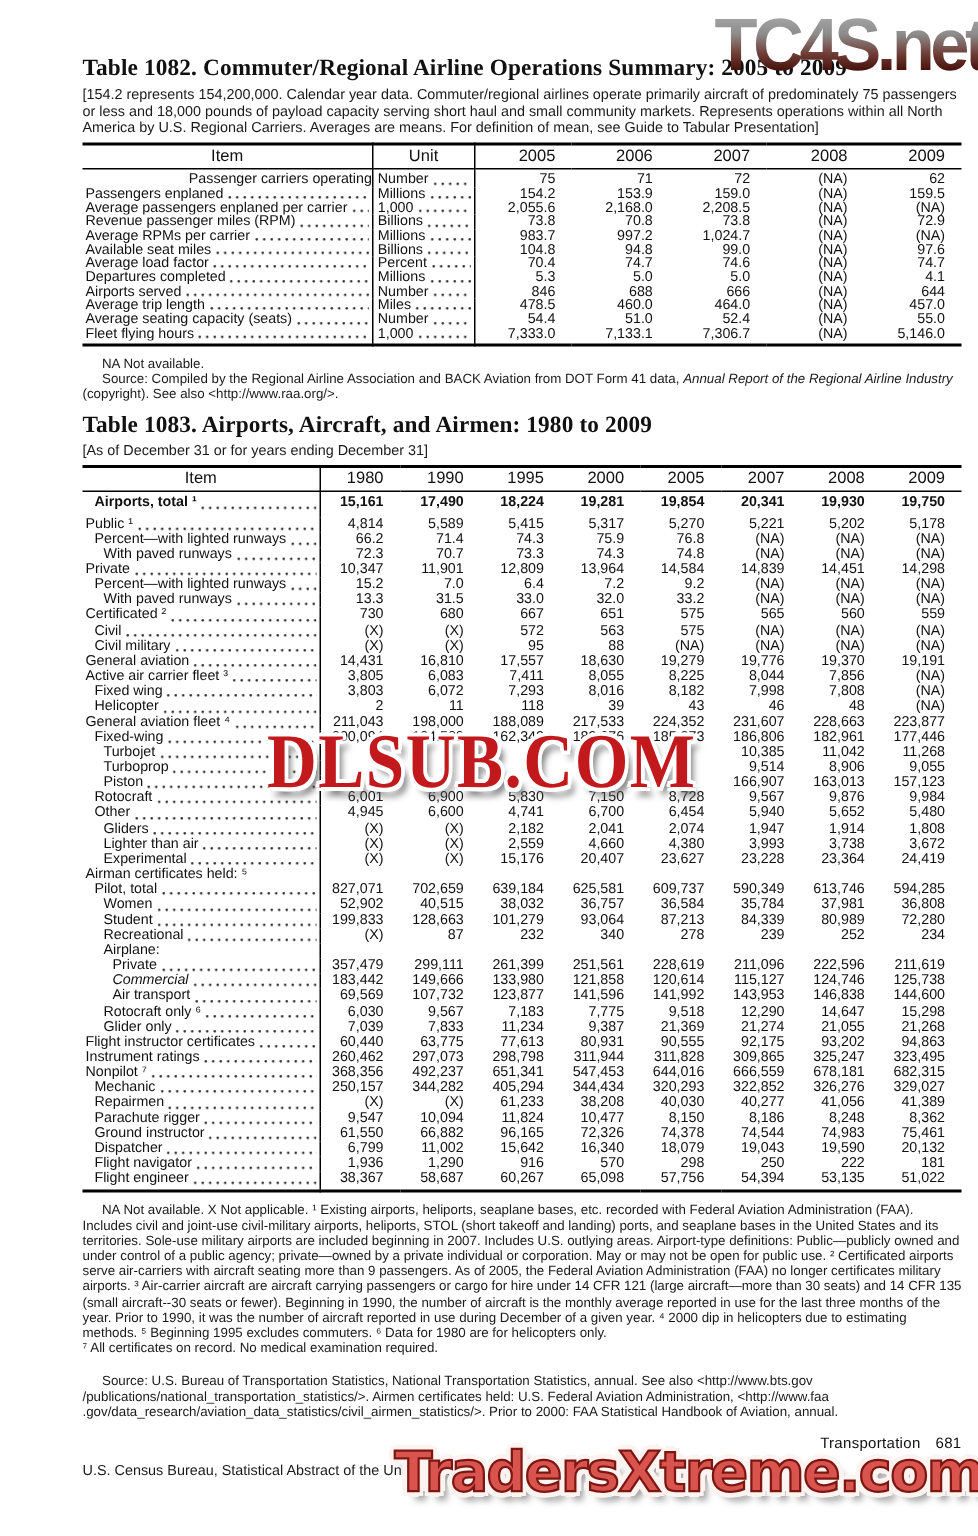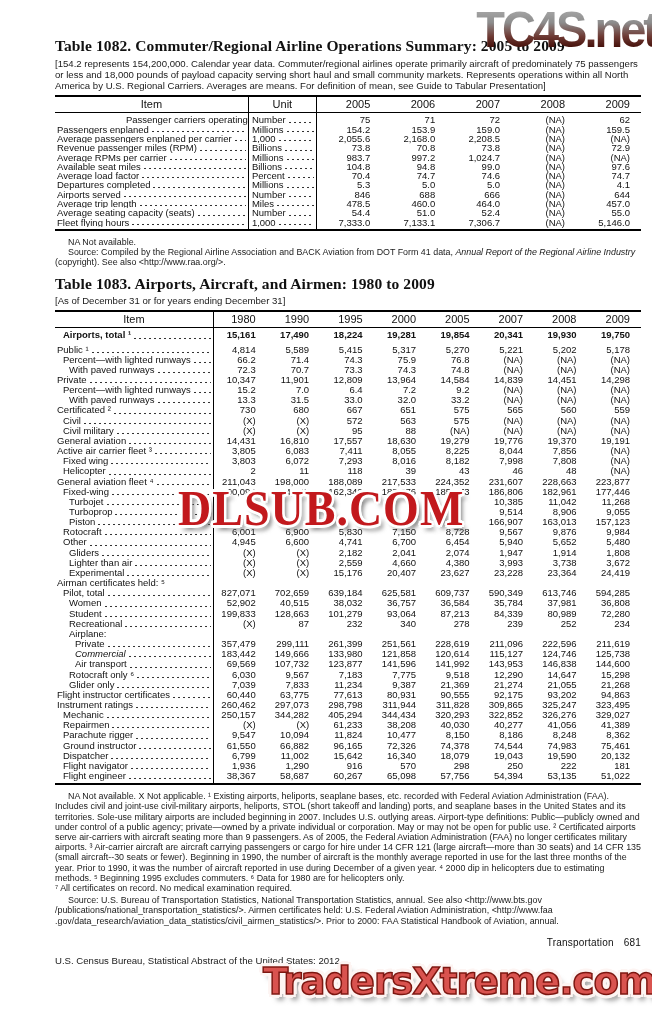--- a/index.html
+++ b/index.html
@@ -45,21 +45,21 @@
     background-size:5px 9px; background-repeat:repeat-x; }
   tr.bold td, tr.bold .lbl { font-weight:bold; }
   tr.gap td { padding-bottom:4px; }
   .t82 tbody tr:first-child td, .t83 tbody tr:first-child td { padding-top:2px; }
   .t82 tbody tr:last-child td, .t83 tbody tr:last-child td { padding-bottom:2px; }
 
   
   .fnote { font-size:8.9px; line-height:10.2px; color:#1a1a1a; }
   .fnote.indent { text-indent:13px; }
   .mt6 { margin-top:6px; }
-  .mt2 { margin-top:2px; }
+  .mt2 { margin-top:12px; }
 
   
   .pageno { text-align:right; font-size:10px; margin-top:11px; letter-spacing:.2px; }
   .pageno .num { margin-left:10px; }
   .census { font-size:9.6px; margin-top:7px; color:#1a1a1a; }
 
   
   .wm-top {
     position:absolute; top:2px; right:-4px; z-index:5;
     font-family:"Liberation Sans","DejaVu Sans",sans-serif; font-weight:bold;
@@ -969,20 +969,36 @@
             <td class="c-num">297,073</td>
             <td class="c-num">298,798</td>
             <td class="c-num">311,944</td>
             <td class="c-num">311,828</td>
             <td class="c-num">309,865</td>
             <td class="c-num">325,247</td>
             <td class="c-num">323,495</td>
           </tr>
           <tr>
             <td class="c-item vr1">
+              <span class="cellflex" style="padding-left: 2px;">
+                <span class="lbl">Nonpilot ⁷</span>
+                <span class="dots"></span>
+              </span>
+            </td>
+            <td class="c-num">368,356</td>
+            <td class="c-num">492,237</td>
+            <td class="c-num">651,341</td>
+            <td class="c-num">547,453</td>
+            <td class="c-num">644,016</td>
+            <td class="c-num">666,559</td>
+            <td class="c-num">678,181</td>
+            <td class="c-num">682,315</td>
+          </tr>
+          <tr>
+            <td class="c-item vr1">
               <span class="cellflex" style="padding-left: 8px;">
                 <span class="lbl">Mechanic</span>
                 <span class="dots"></span>
               </span>
             </td>
             <td class="c-num">250,157</td>
             <td class="c-num">344,282</td>
             <td class="c-num">405,294</td>
             <td class="c-num">344,434</td>
             <td class="c-num">320,293</td>

